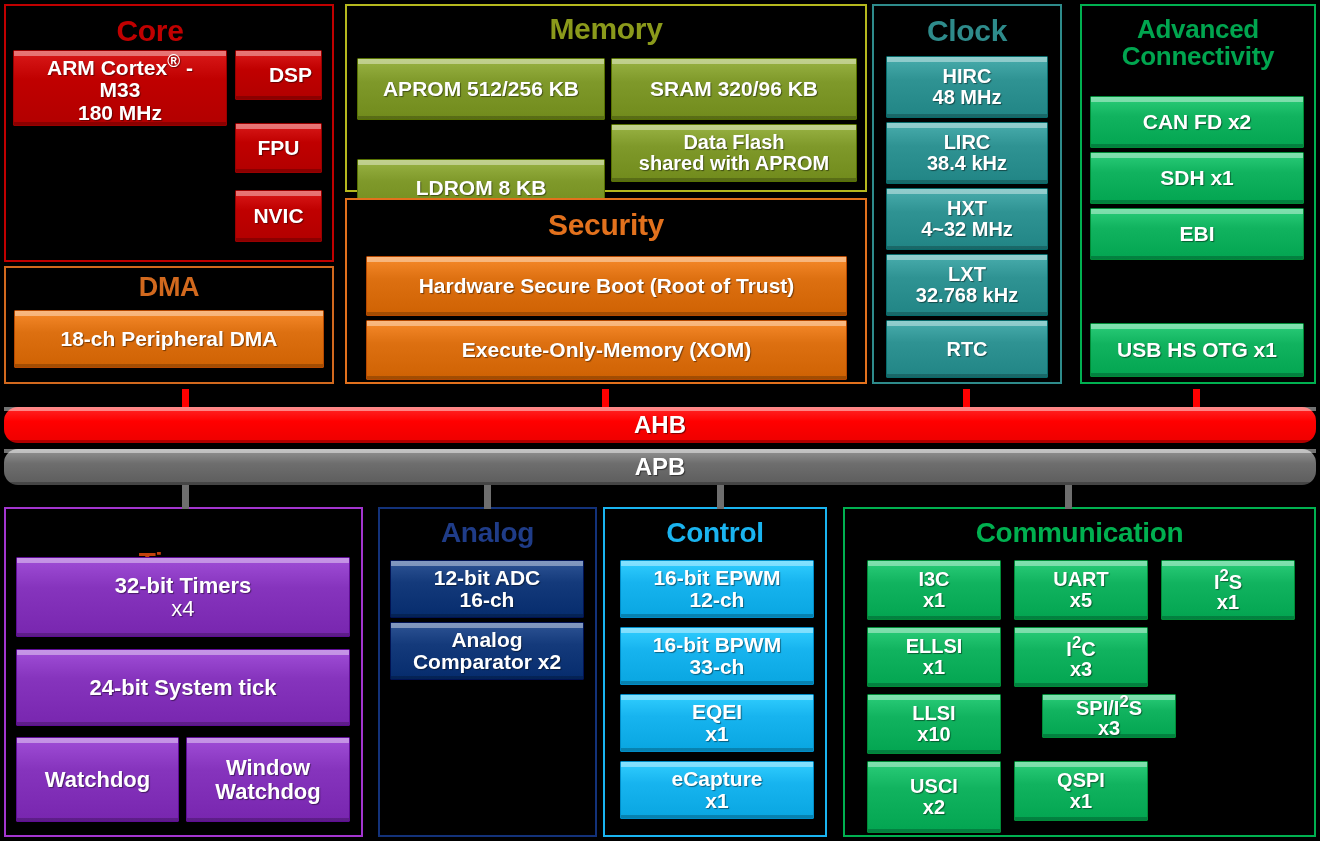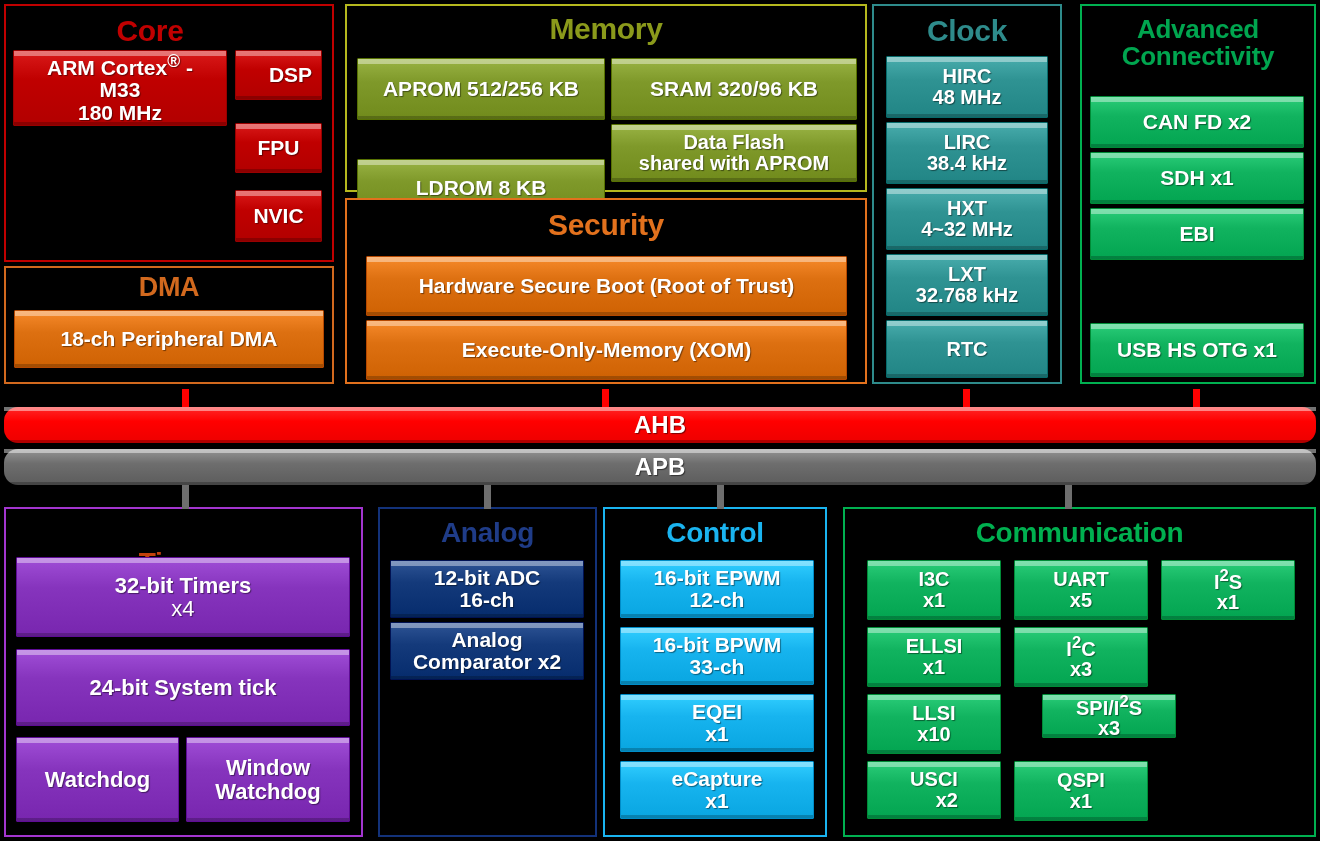--- a/index.html
+++ b/index.html
@@ -199,21 +199,21 @@
     </div>
     <div class="blk" style="left: 1014px; top: 627px; width: 134px; height: 60px; font-size: 20px; background: linear-gradient(rgb(43, 205, 121) 0%, rgb(17, 179, 95) 38%, rgb(3, 165, 81) 100%); border: 1px solid rgb(0, 139, 55);">
       <span>I<sup>2</sup>C<br>x3</span>
     </div>
     <div class="blk" style="left: 867px; top: 694px; width: 134px; height: 60px; font-size: 20px; background: linear-gradient(rgb(43, 205, 121) 0%, rgb(17, 179, 95) 38%, rgb(3, 165, 81) 100%); border: 1px solid rgb(0, 139, 55);">
       <span>LLSI<br>x10</span>
     </div>
     <div class="blk" style="left: 1014px; top: 694px; width: 134px; height: 44px; font-size: 20px; background: linear-gradient(rgb(43, 205, 121) 0%, rgb(17, 179, 95) 38%, rgb(3, 165, 81) 100%); border: 1px solid rgb(0, 139, 55); margin-left: 28px;">
       <span>SPI/I<sup>2</sup>S<br>x3</span>
     </div>
-    <div class="blk" style="left: 867px; top: 761px; width: 134px; height: 58px; font-size: 20px; background: linear-gradient(rgb(43, 205, 121) 0%, rgb(17, 179, 95) 38%, rgb(3, 165, 81) 100%); border: 1px solid rgb(0, 139, 55); text-align: right;">
+    <div class="blk" style="left: 867px; top: 761px; width: 134px; height: 72px; font-size: 20px; background: linear-gradient(rgb(43, 205, 121) 0%, rgb(17, 179, 95) 38%, rgb(3, 165, 81) 100%); border: 1px solid rgb(0, 139, 55);">
       <span>USCI<br>x2</span>
     </div>
     <div class="blk" style="left: 1014px; top: 761px; width: 134px; height: 60px; font-size: 20px; background: linear-gradient(rgb(43, 205, 121) 0%, rgb(17, 179, 95) 38%, rgb(3, 165, 81) 100%); border: 1px solid rgb(0, 139, 55);">
       <span>QSPI<br>x1</span>
     </div>
     <div class="connector" style="left: 182px; top: 389px; width: 7px; height: 20px; background: rgb(255, 0, 0);"></div>
     <div class="connector" style="left: 602px; top: 389px; width: 7px; height: 20px; background: rgb(255, 0, 0);"></div>
     <div class="connector" style="left: 963px; top: 389px; width: 7px; height: 20px; background: rgb(255, 0, 0);"></div>
     <div class="connector" style="left: 1193px; top: 389px; width: 7px; height: 20px; background: rgb(255, 0, 0);"></div>
     <div class="connector" style="left: 182px; top: 483px; width: 7px; height: 26px; background: rgb(110, 110, 110);"></div>

